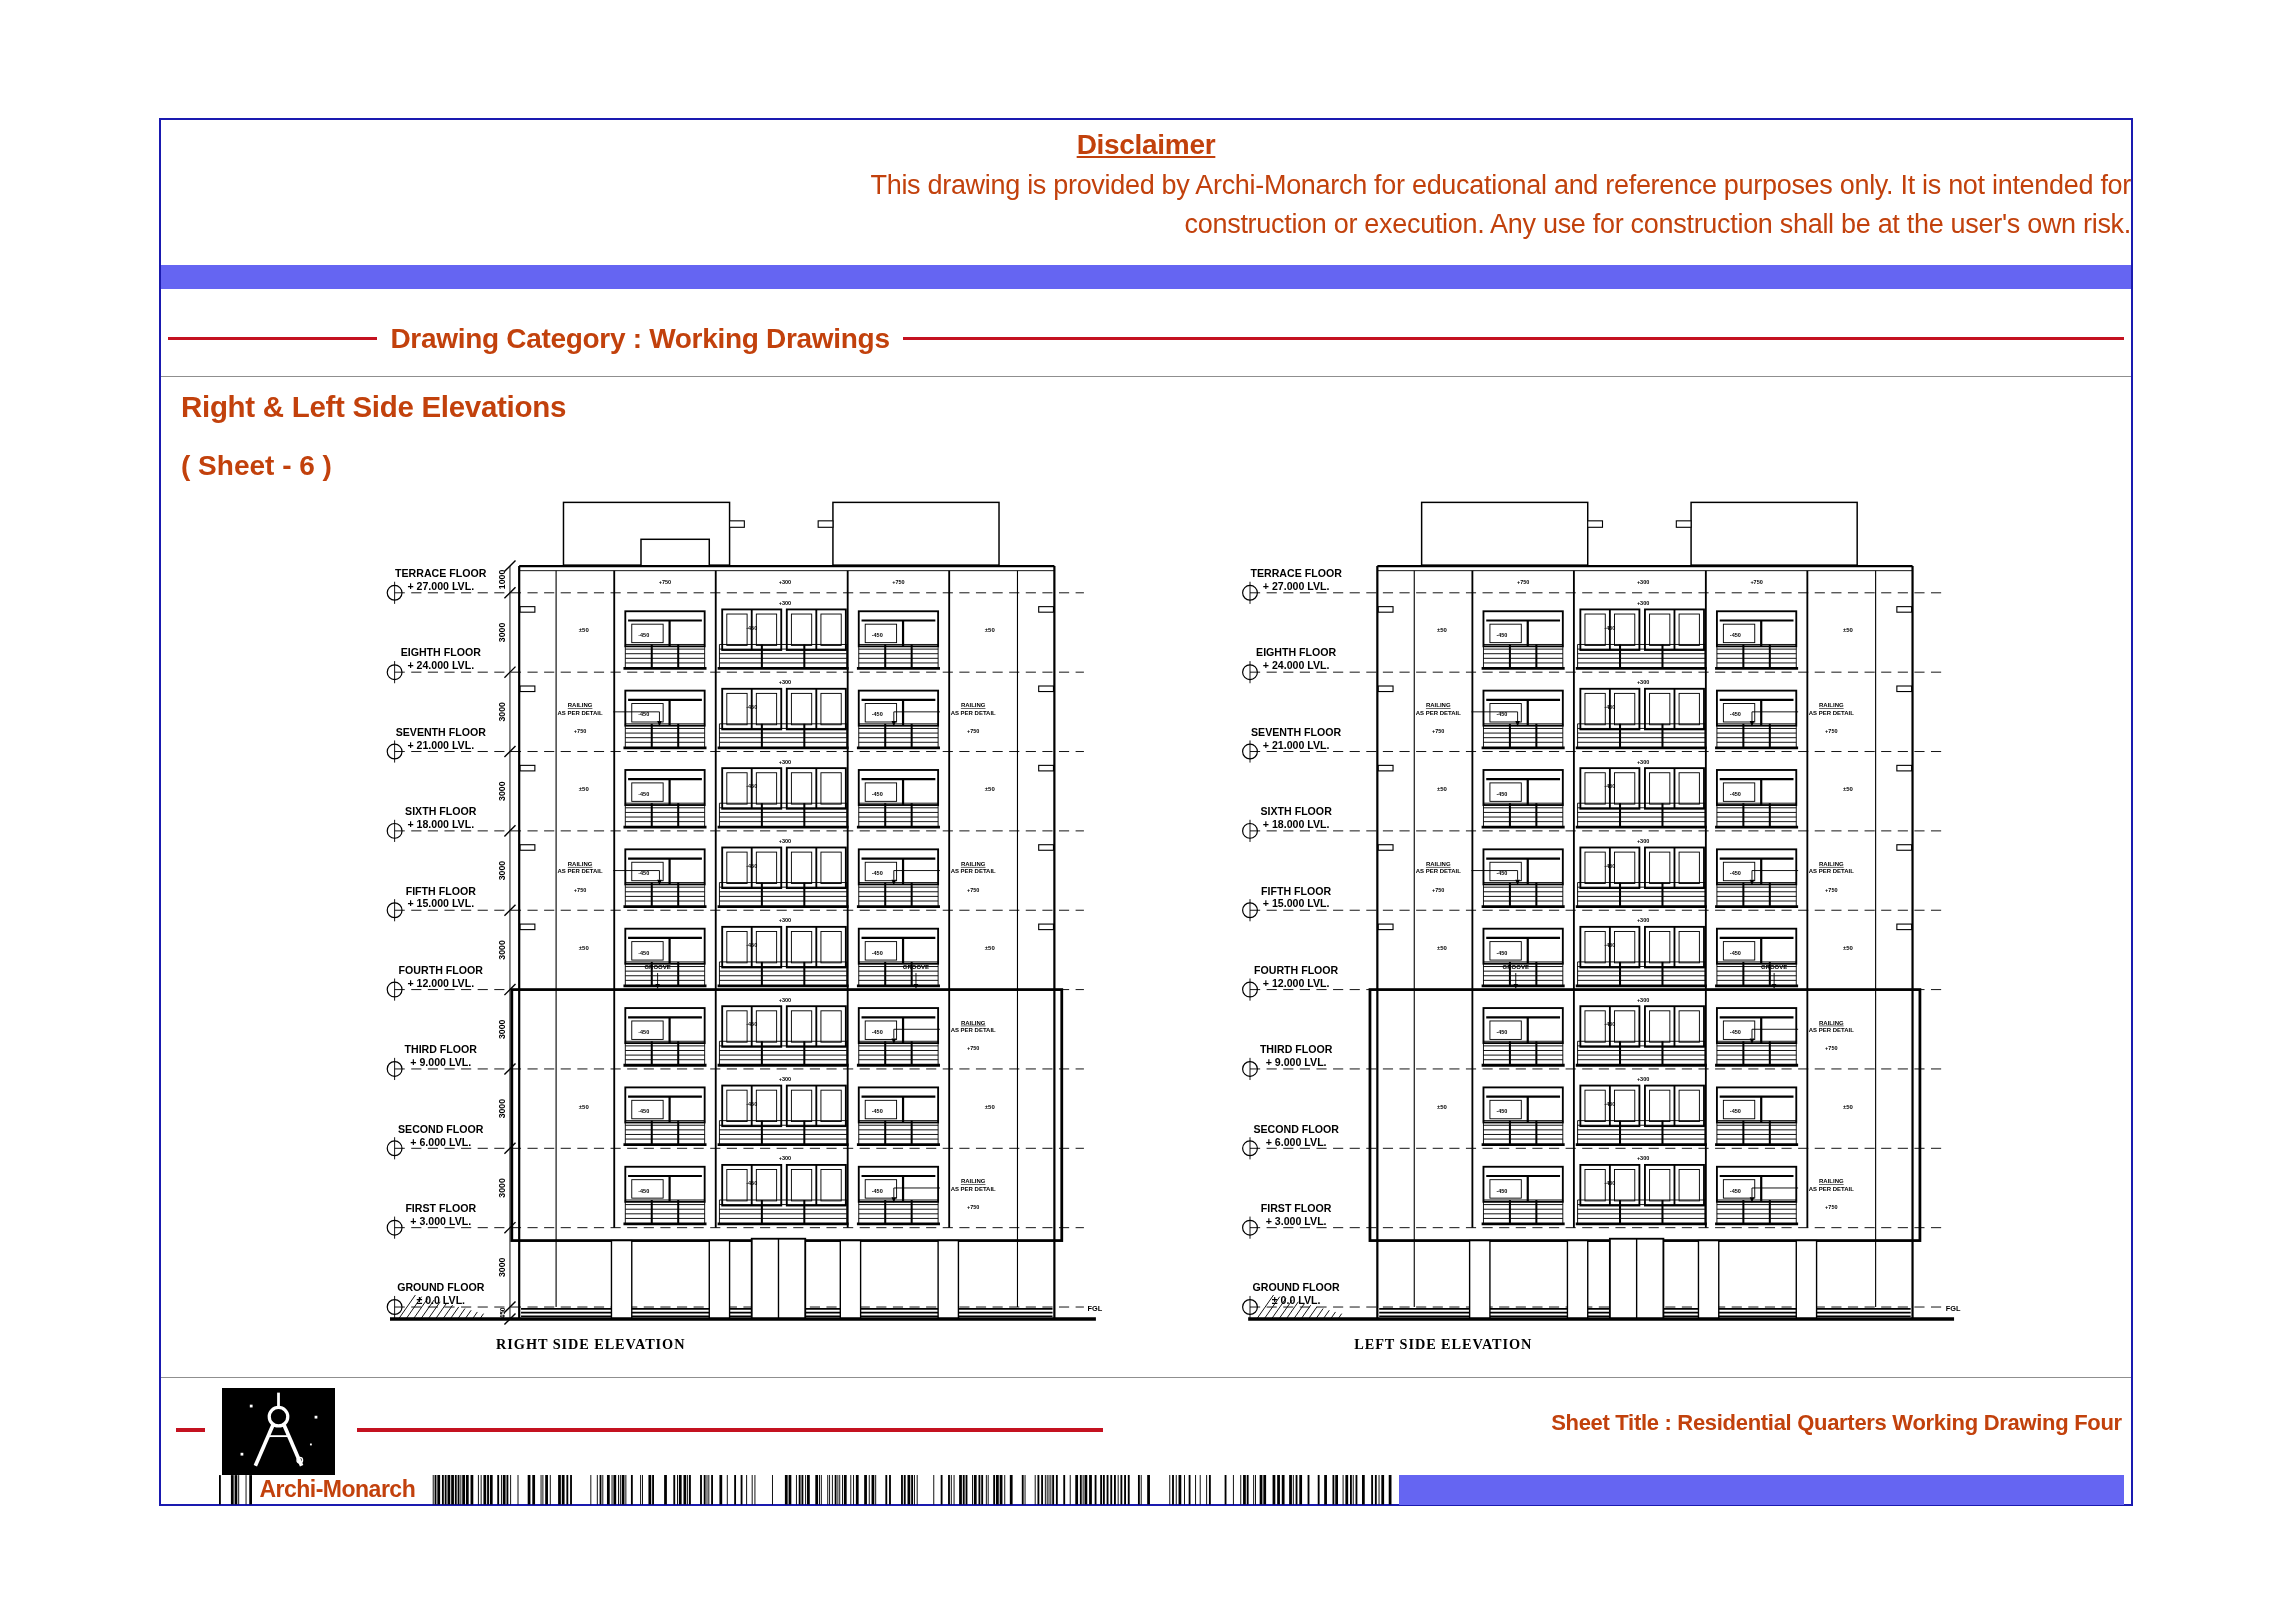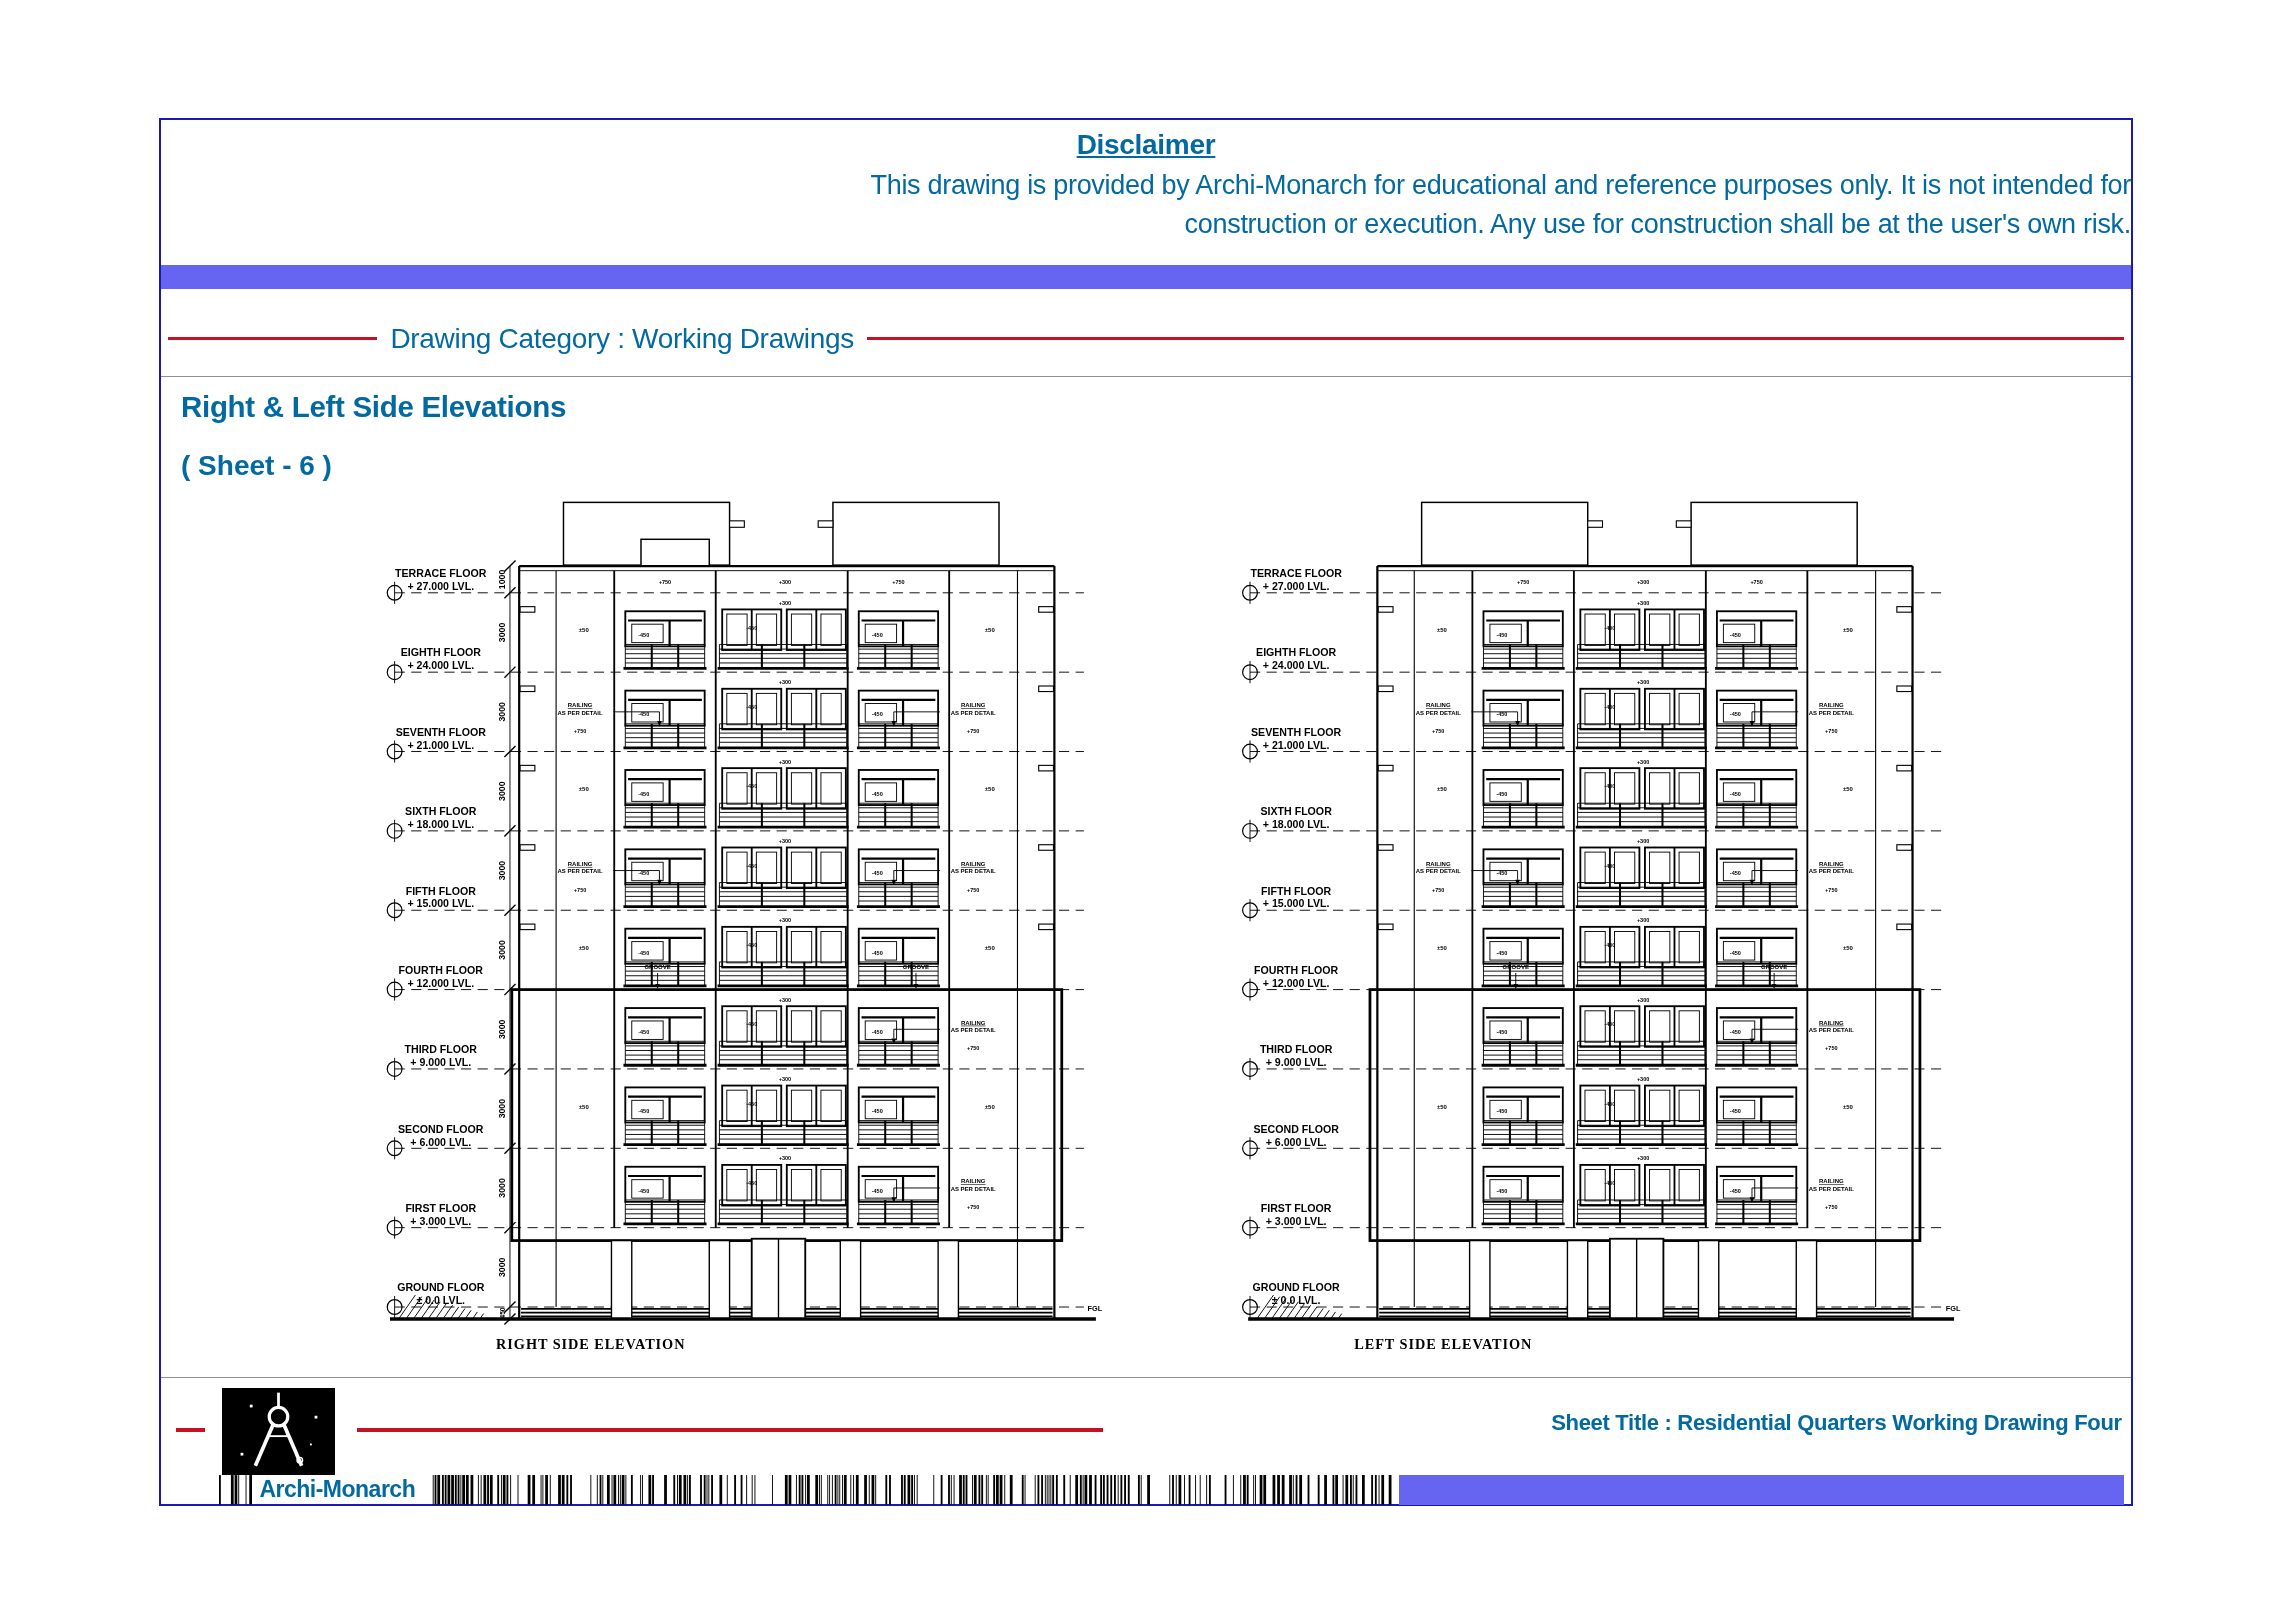--- a/index.html
+++ b/index.html
@@ -1,31 +1,31 @@
 <!DOCTYPE html>
 <html style="font-size:14.8px"><head>
 <meta charset="utf-8">
 <style>
   html,body{margin:0;padding:0;background:#fff;}
   .page{position:relative;width:2266px;height:1619px;background:#ffffff;
-        font-family:"Liberation Sans",sans-serif;color:#0369a1;overflow:hidden;}
+        font-family:"Liberation Sans",sans-serif;color:#c2410c;overflow:hidden;}
   .frame{position:absolute;left:159px;top:118px;width:1970px;height:1384px;
          border:2.8px solid #1a1ab0;background:#ffffff;}
   .disclaimer-title{position:absolute;top:9.2px;left:0;width:100%;text-align:center;
          font-size:28px;font-weight:bold;letter-spacing:-0.3px;}
   .disclaimer-title span{text-decoration:underline;}
   .disclaimer-body{position:absolute;top:46px;left:0;width:100%;text-align:right;
          font-size:27px;font-weight:normal;line-height:39px;letter-spacing:-0.3px;}
   .band{position:absolute;top:145px;left:0;width:100%;height:24px;background:#6565f2;}
   .category-row{position:absolute;top:198px;left:7.4px;right:7.4px;height:41px;
          display:flex;align-items:center;}
   .redline{height:3.7px;background:#c41220;}
   .cat-left{width:209px;flex:none;}
   .cat-right{flex:1;}
-  .category-label{font-size:28px;font-weight:normal;white-space:nowrap;padding:0 13px;letter-spacing:-0.3px;}
+  .category-label{font-size:28px;font-weight:bold;white-space:nowrap;padding:0 13px;letter-spacing:-0.3px;}
   .sep{position:absolute;left:0;width:100%;border-top:1.8px solid #8f8f8f;}
   .sep1{top:256px;} .sep2{top:1257px;}
   .main-title{position:absolute;left:20px;top:270px;font-size:29.5px;font-weight:bold;letter-spacing:-0.3px;}
   .sheet-sub{position:absolute;left:20px;top:330px;font-size:28px;font-weight:bold;}
   .drawing-svg{position:absolute;left:26px;top:371px;width:1947px;height:868px;}
   .logo{position:absolute;left:61px;top:1268px;width:113px;height:87px;background:#000;}
   .fred-left{position:absolute;left:14.8px;top:1308px;width:29.5px;height:3.7px;background:#c41220;}
   .fred-main{position:absolute;left:196px;top:1308px;width:746px;height:3.7px;background:#c41220;}
   .sheet-title{position:absolute;right:9.2px;top:1290px;font-size:22px;font-weight:bold;
          white-space:nowrap;letter-spacing:-0.3px;}

